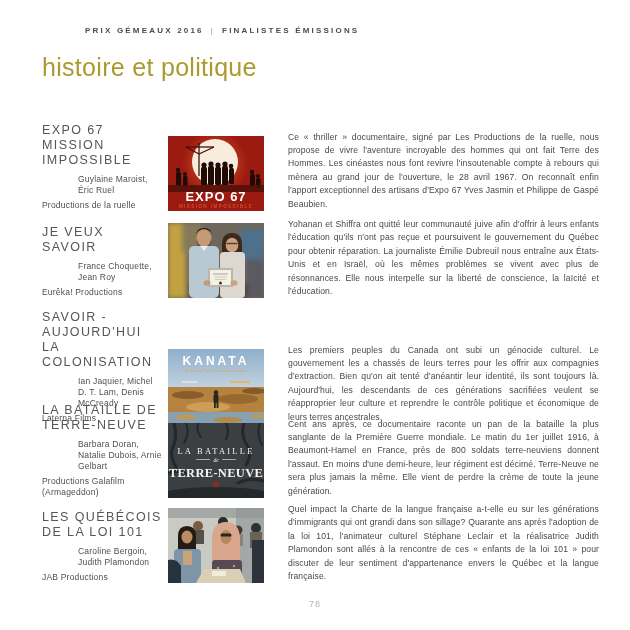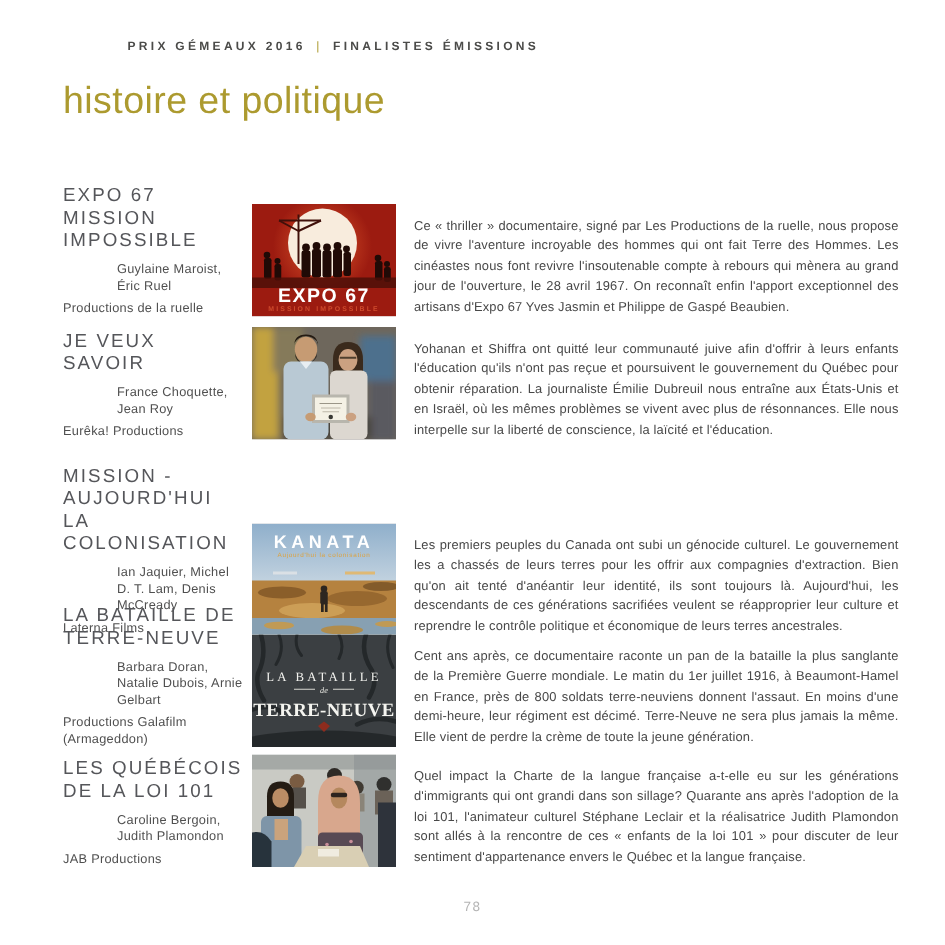--- a/index.html
+++ b/index.html
@@ -33,21 +33,21 @@
   .entries { position: absolute; top: 123px; left: 42px; width: 557px; }
   .entry { position: absolute; left: 0; width: 557px; display: flex; align-items: flex-end; }
   .entry-left { flex: 0 0 126px; width: 126px; padding-right: 6px; }
   .entry-title {
     font-size: 12.5px; line-height: 15px; letter-spacing: 1.4px;
     color: #55565a; margin-bottom: 6px; font-weight: 400;
   }
   .entry-people { font-size: 8.5px; line-height: 11px; color: #4f4f4f; letter-spacing: 0.2px; margin-left: 36px; }
   .entry-company { font-size: 8.5px; line-height: 11px; color: #4f4f4f; letter-spacing: 0.2px; margin-top: 4px; }
   .thumb {
-    flex: 0 0 96px; width: 96px; height: 75px; margin-right: 12px;
+    flex: 0 0 96px; width: 96px; height: 75px; margin-right: 24px;
     overflow: hidden; background: #ddd;
   }
   .thumb svg { display: block; width: 96px; height: 75px; }
   .entry-desc {
     flex: 1 1 auto;
     font-size: 8.6px; line-height: 13.4px; color: #484848;
     text-align: justify; letter-spacing: 0.1px;
   }
 
   
@@ -171,21 +171,21 @@
             <ellipse cx="39" cy="60" rx="3.5" ry="2.8" fill="#c69b73"></ellipse>
             <ellipse cx="66" cy="60" rx="3.5" ry="2.8" fill="#cba181"></ellipse>
           </g>
         </svg>
       </div>
       <div class="entry-desc">Yohanan et Shiffra ont quitté leur communauté juive afin d'offrir à leurs enfants l'éducation qu'ils n'ont pas reçue et poursuivent le gouvernement du Québec pour obtenir réparation. La journaliste Émilie Dubreuil nous entraîne aux États-Unis et en Israël, où les mêmes problèmes se vivent avec plus de résonnances. Elle nous interpelle sur la liberté de conscience, la laïcité et l'éducation.</div>
     </div>
 
     <div class="entry" style="top:187px">
       <div class="entry-left">
-        <div class="entry-title">MISSION - AUJOURD'HUI LA COLONISATION</div>
+        <div class="entry-title">SAVOIR - AUJOURD'HUI LA COLONISATION</div>
         <div class="entry-people">Ian Jaquier, Michel D. T. Lam, Denis McCready</div>
         <div class="entry-company">Laterna Films</div>
       </div>
       <div class="thumb">
         <svg viewBox="0 0 96 75">
           <defs>
             <linearGradient id="kanataSky" x1="0" y1="0" x2="0" y2="1">
               <stop offset="0%" stop-color="#8fafcb"></stop>
                 <stop offset="100%" stop-color="#c6d5e1"></stop>
             </linearGradient>

